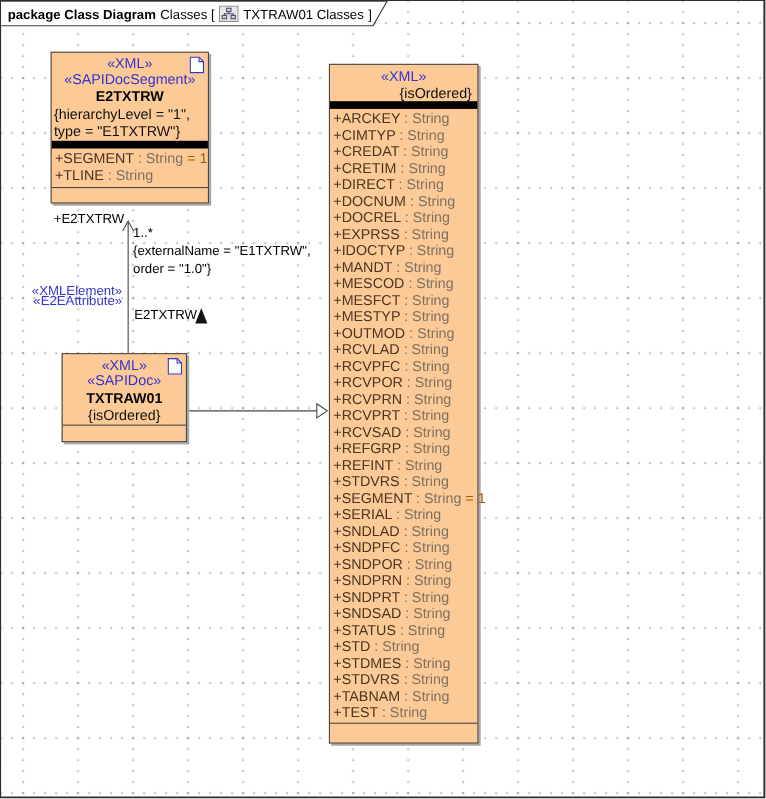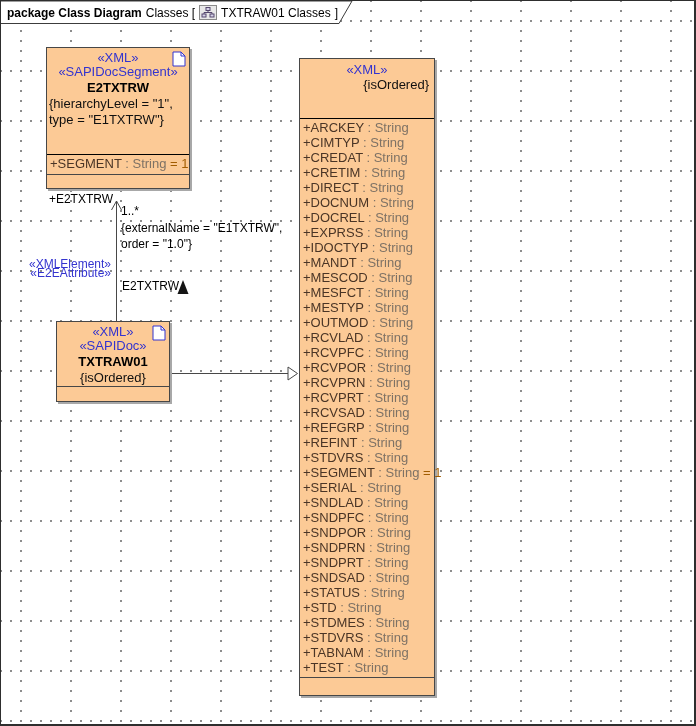--- a/index.html
+++ b/index.html
@@ -31,21 +31,21 @@
   }
   .cb-head { position:relative; padding-top:3px; }
   .stereo   { color:#3434cf; line-height:14px; text-align:center; }
   .cname    { font-weight:bold; line-height:17px; text-align:center; color:#000; }
   .constraint { line-height:16px; color:#101010; }
   .c-left   { text-align:left; padding-left:2px; }
   .c-center { text-align:center; }
   .c-right  { text-align:right; padding-right:5px; line-height:15px; }
   .doc-icon { position:absolute; top:3px; right:3px; width:14px; height:16px; }
 
-  .attrs { border-top:1px solid #000000; padding:1px 0 2px 3px;margin-top:26px; }
+  .attrs { border-top:7px solid #000000; padding:1px 0 2px 3px; }
   .attr-row { line-height:16px; white-space:nowrap; }
   .edi .attr-row { line-height:15px; }
   .a-n { color:#4a3526; }
   .a-t { color:#7e7265; }
   .a-d { color:#a25c00; }
   .empty-comp { border-top:1px solid #474747; }
 
   #box-e2txtrw  { left:45px;  top:46px; width:144px; }
   #box-e2txtrw  .empty-comp { height:13px; }
   #box-txtraw01 { left:55px;  top:320px; width:114px; }
@@ -104,20 +104,21 @@
       </svg>
       <div class="stereo">«XML»</div>
       <div class="stereo">«SAPIDocSegment»</div>
       <div class="cname">E2TXTRW</div>
       <div class="constraint c-left">{hierarchyLevel = "1",</div>
       <div class="constraint c-left">type = "E1TXTRW"}</div>
     </div>
     <div class="attrs">
 
     <div class="attr-row"><span class="a-n">+SEGMENT</span><span class="a-t"> : String</span><span class="a-d"> = 1</span></div>
+        <div class="attr-row"><span class="a-n">+TLINE</span><span class="a-t"> : String</span><span class="a-d"></span></div>
       </div>
     <div class="empty-comp"></div>
   </div>
 
   <div class="classbox" id="box-txtraw01">
     <div class="cb-head">
       <svg class="doc-icon" viewBox="0 0 14 16">
         <path d="M1,1 H9 L13,5 V15 H1 Z" fill="#ffffff" stroke="#3434cf"></path>
         <path d="M9,1 V5 H13" fill="none" stroke="#3434cf"></path>
       </svg>

